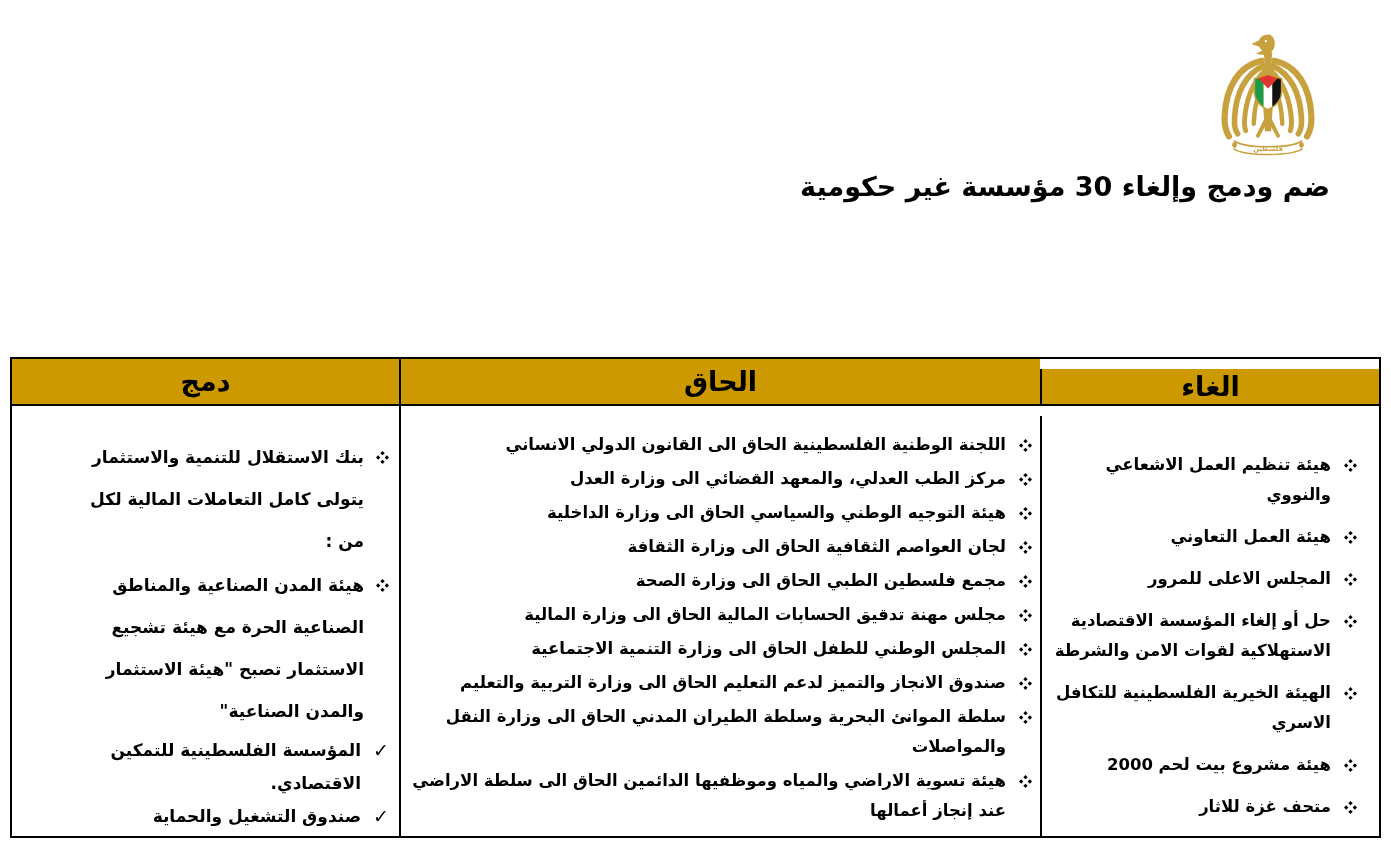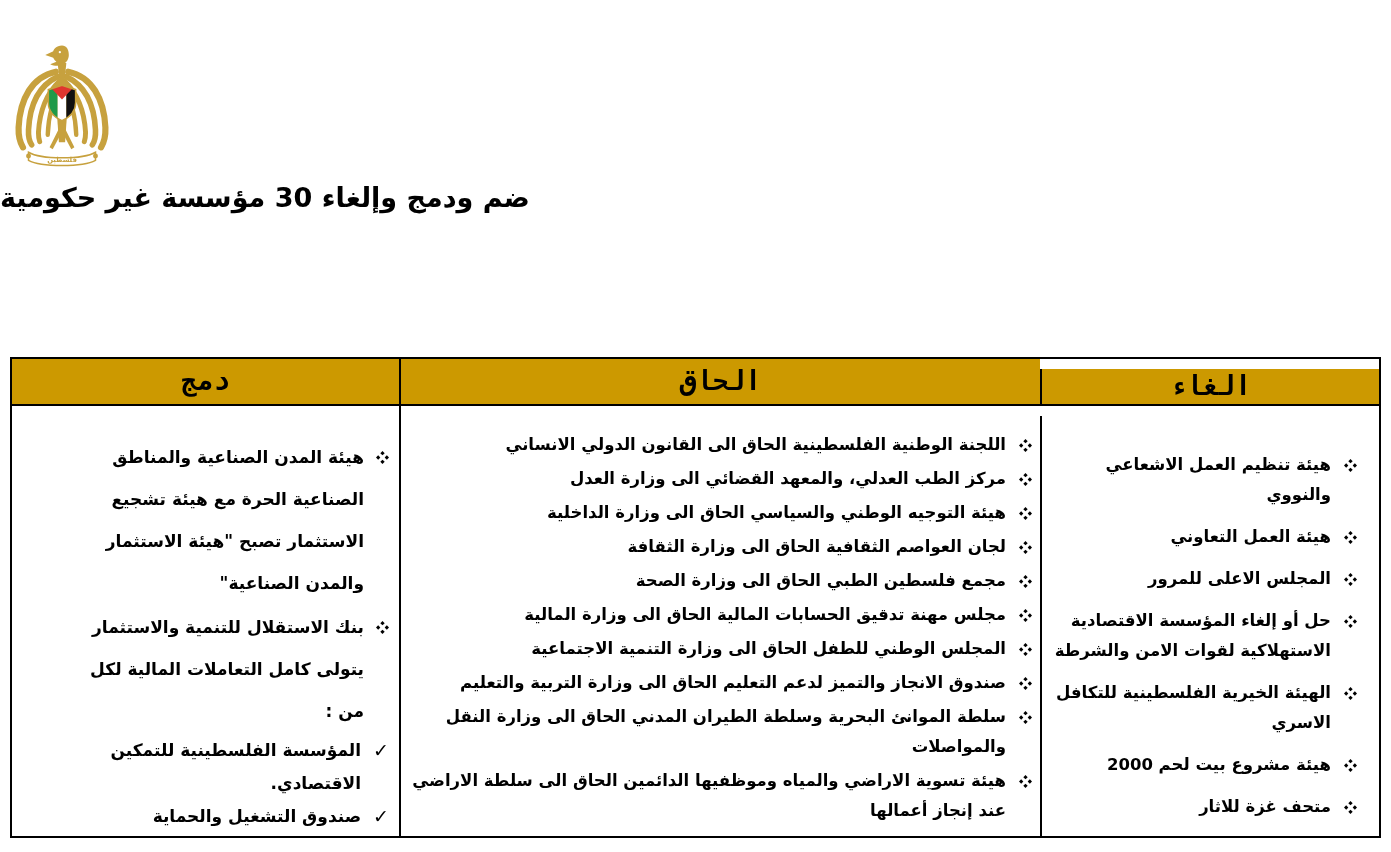--- a/index.html
+++ b/index.html
@@ -1,39 +1,39 @@
 <!DOCTYPE html>
 <html lang="ar" style="--gold: #C7A13E; --header_bg: #CC9900; --border: #000000; --text: #000000; --flag_red: #E0362F; --flag_green: #1E9A49; --flag_black: #111111; --flag_white: #FFFFFF;"><head>
 <meta charset="utf-8">
 <style>
   html,body{margin:0;padding:0;}
   body{
     width:1391px;height:852px;background:#fff;position:relative;overflow:hidden;
     font-family:"DejaVu Sans",sans-serif;color:var(--text,#000);
   }
-  .header-block{position:absolute;top:36px;left:0;width:1330px;text-align:left;}
+  .header-block{position:absolute;top:25px;left:0;width:1330px;text-align:right;}
   .emblem{display:inline-block;width:124px;height:142px;}
   .emblem svg{width:100%;height:100%;}
   .gold{fill:var(--gold);}
   .gold-stroke{stroke:var(--gold);fill:none;stroke-linecap:round;}
   .title1{font-size:27px;font-weight:bold;direction:rtl;}
   .title2{margin-top:17px;font-size:26px;font-weight:bold;direction:rtl;}
 
   .gov-table{
     position:absolute;top:357px;left:10px;width:1371px;height:481px;
     border:2px solid var(--border);box-sizing:border-box;
     display:grid;direction:rtl;
     grid-template-columns:339px 641px auto;
     grid-template-rows:47px auto;
   }
   .th{
     background:var(--header_bg);
     border-bottom:2px solid var(--border);
     display:flex;align-items:center;justify-content:center;
-    font-weight:bold;font-size:27px;box-sizing:border-box;font-family:Liberation Mono, monospace;
+    font-weight:bold;font-size:27px;box-sizing:border-box;
   }
   .td{box-sizing:border-box;overflow:hidden;}
   .c-cancel{border-left:2px solid var(--border);margin-top:10px;}
   .c-attach{border-left:2px solid var(--border);}
 
   ul.items{list-style:none;margin:0;padding:0;direction:rtl;}
   ul.items li{display:flex;align-items:flex-start;font-weight:bold;}
   .marker{flex:0 0 auto;}
   .marker svg{display:block;margin-top:9px;}
   li.check .marker{font-weight:normal;font-size:19px;line-height:30px;margin-top:0;}
@@ -370,35 +370,35 @@
     <span class="marker">
   <svg width="13" height="13" viewBox="0 0 12 12" aria-hidden="true">
     <g fill="#000">
       <path d="M6 0 L8 2 6 4 4 2 Z"></path>
       <path d="M10 4 L12 6 10 8 8 6 Z"></path>
       <path d="M6 8 L8 10 6 12 4 10 Z"></path>
       <path d="M2 4 L4 6 2 8 0 6 Z"></path>
     </g>
   </svg>
 </span>
+    <span class="txt">بنك الاستقلال للتنمية والاستثمار يتولى كامل التعاملات المالية لكل من :</span>
+  </li>
+
+  <li class="diamond">
+    <span class="marker">
+  <svg width="13" height="13" viewBox="0 0 12 12" aria-hidden="true">
+    <g fill="#000">
+      <path d="M6 0 L8 2 6 4 4 2 Z"></path>
+      <path d="M10 4 L12 6 10 8 8 6 Z"></path>
+      <path d="M6 8 L8 10 6 12 4 10 Z"></path>
+      <path d="M2 4 L4 6 2 8 0 6 Z"></path>
+    </g>
+  </svg>
+</span>
     <span class="txt">هيئة المدن الصناعية والمناطق الصناعية الحرة مع هيئة تشجيع الاستثمار تصبح "هيئة الاستثمار والمدن الصناعية"</span>
-  </li>
-
-  <li class="diamond">
-    <span class="marker">
-  <svg width="13" height="13" viewBox="0 0 12 12" aria-hidden="true">
-    <g fill="#000">
-      <path d="M6 0 L8 2 6 4 4 2 Z"></path>
-      <path d="M10 4 L12 6 10 8 8 6 Z"></path>
-      <path d="M6 8 L8 10 6 12 4 10 Z"></path>
-      <path d="M2 4 L4 6 2 8 0 6 Z"></path>
-    </g>
-  </svg>
-</span>
-    <span class="txt">بنك الاستقلال للتنمية والاستثمار يتولى كامل التعاملات المالية لكل من :</span>
   </li>
 
   <li class="check">
     <span class="marker">✓</span>
     <span class="txt">المؤسسة الفلسطينية للتمكين الاقتصادي.</span>
   </li>
 
   <li class="check">
     <span class="marker">✓</span>
     <span class="txt">صندوق التشغيل والحماية الاجتماعية.</span>

